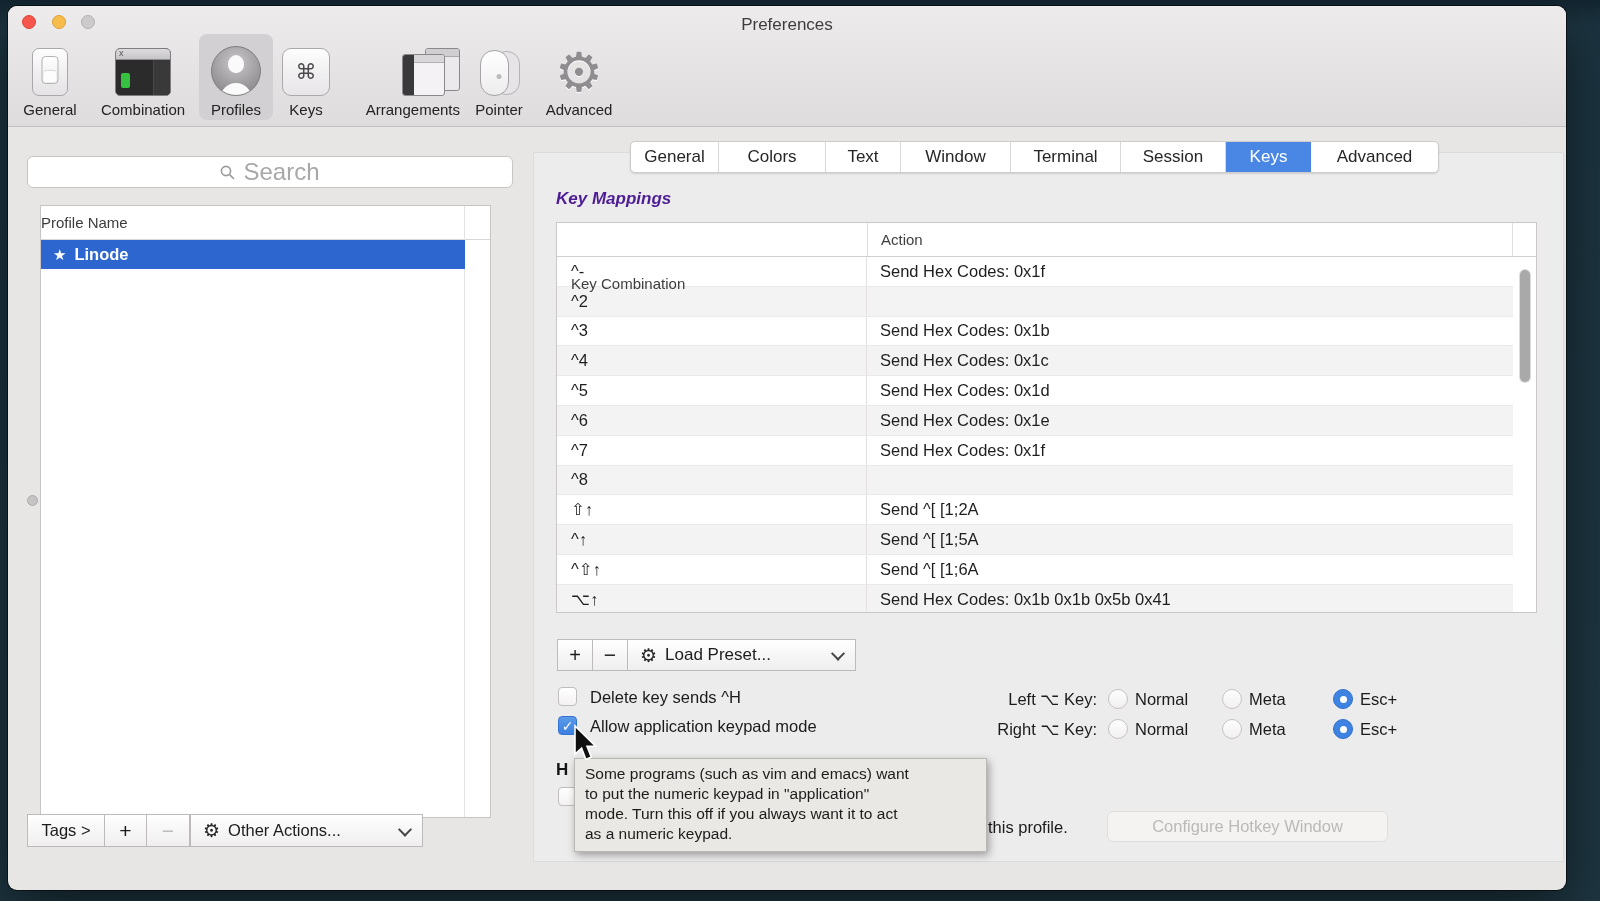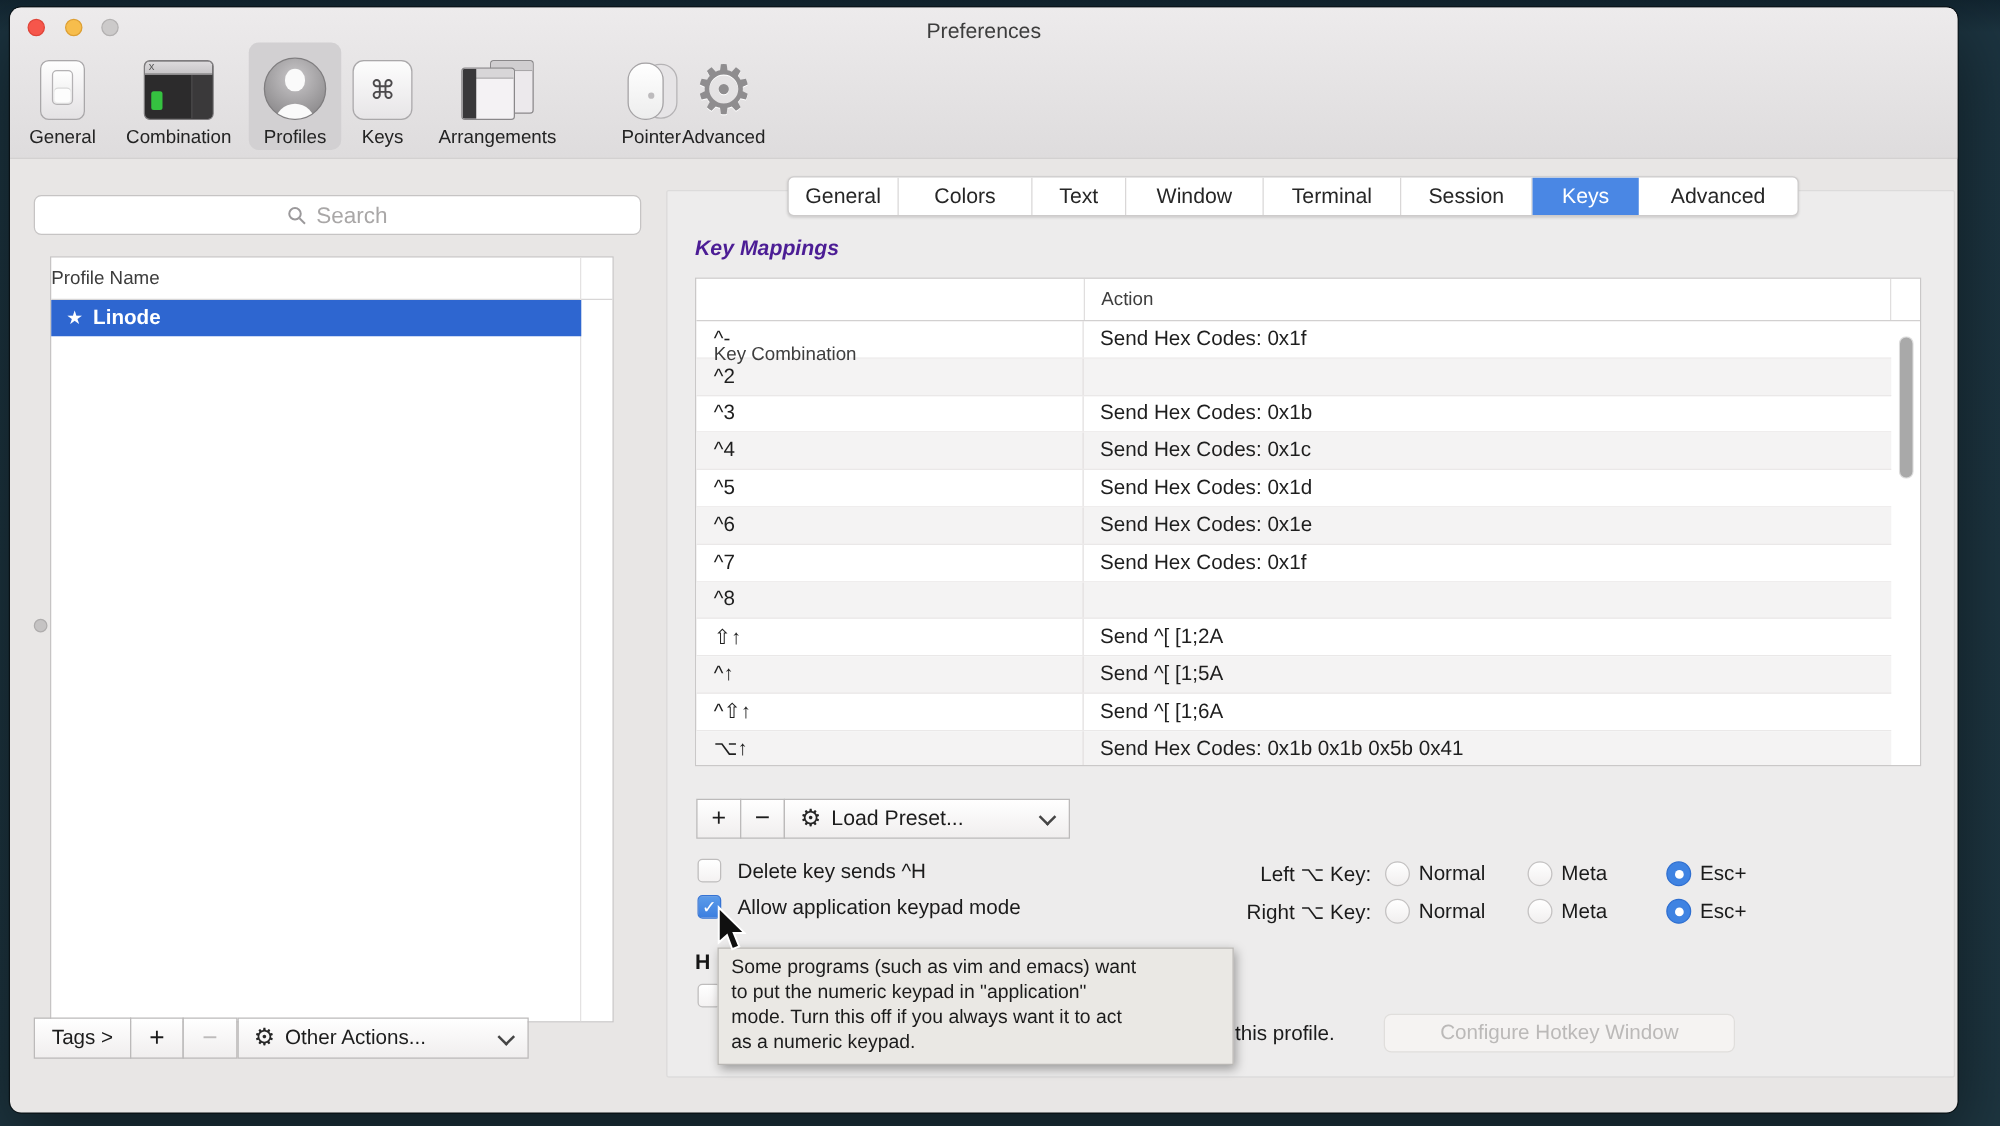--- a/index.html
+++ b/index.html
@@ -50,21 +50,21 @@
   .ic-arrangements .front .tbar{position:absolute;left:0;top:0;right:0;height:7px;background:#d8d6d8;border-bottom:1px solid #b2b0b2;}
   .ic-pointer{width:44px;height:48px;}
   .ic-pointer .m2{position:absolute;right:1px;top:3px;width:25px;height:42px;border-radius:13px;background:#e6e4e6;border:1px solid #b5b3b5;}
   .ic-pointer .m1{position:absolute;left:3px;top:2px;width:27px;height:44px;border-radius:14px;background:linear-gradient(#ffffff,#ededed);border:1px solid #a5a3a5;}
   .ic-pointer .dot{position:absolute;left:50%;top:26px;transform:translateX(-50%);width:5px;height:5px;border-radius:50%;background:#bdbbbd;}
   .ic-advanced{font-size:54px;line-height:48px;color:#8f8d8f;text-shadow:0 1px 0 #fff;}
   
   .search{
     position:absolute;left:19px;top:150px;width:486px;height:32px;box-sizing:border-box;
     background:#fff;border:1px solid #c6c4c4;border-radius:6px;
-    display:flex;align-items:center;justify-content:center;gap:8px;color:#a9a7a7;font-size:18px;
+    display:flex;align-items:center;justify-content:center;gap:8px;color:#a9a7a7;font-size:24px;
   }
   .list{
     position:absolute;left:32px;top:199px;width:451px;height:613px;box-sizing:border-box;
     background:#fff;border:1px solid #c6c4c4;
   }
   .list .colline{position:absolute;top:0;bottom:0;right:25px;width:1px;background:#e4e2e2;}
   .list-header{height:33px;line-height:33px;font-size:15px;color:#3c3c3c;border-bottom:1px solid #d8d6d6;}
   .profile-row{position:absolute;left:0;right:25px;top:34px;height:29px;line-height:29px;background:var(--selection-blue,#2e66d0);color:#fff;font-size:16.5px;font-weight:bold;padding-left:12px;}
   .profile-row .star{font-weight:normal;margin-right:8px;font-size:15px;}
   .split-dot{position:absolute;left:19px;top:489px;width:11px;height:11px;border-radius:50%;background:#c5c3c3;border:1px solid #aeacac;box-sizing:border-box;}
@@ -155,31 +155,31 @@
       <div class="ic ic-profiles">
           <div class="head"></div>
           <div class="bust"></div>
         </div>
       <div class="tb-label">Profiles</div>
     </div>
     <div class="tb-item" style="left:270px;width:56px;">
       <div class="ic ic-keys">⌘</div>
       <div class="tb-label">Keys</div>
     </div>
-    <div class="tb-item" style="left:328px;width:124px;">
+    <div class="tb-item" style="left:328px;width:124px;align-items:flex-end;">
       <div class="ic ic-arrangements">
         <div class="back"></div>
           <div class="front">
             <div class="tbar"></div>
             <div class="strip"></div>
           </div>
       </div>
       <div class="tb-label">Arrangements</div>
     </div>
-    <div class="tb-item" style="left:478px;width:70px;">
+    <div class="tb-item" style="left:456px;width:70px;">
       <div class="ic ic-pointer">
           <div class="m2"></div>
           <div class="m1"></div>
           <div class="dot"></div>
         </div>
       <div class="tb-label">Pointer</div>
     </div>
     <div class="tb-item" style="left:529px;width:84px;">
       <div class="ic ic-advanced">⚙</div>
       <div class="tb-label">Advanced</div>

